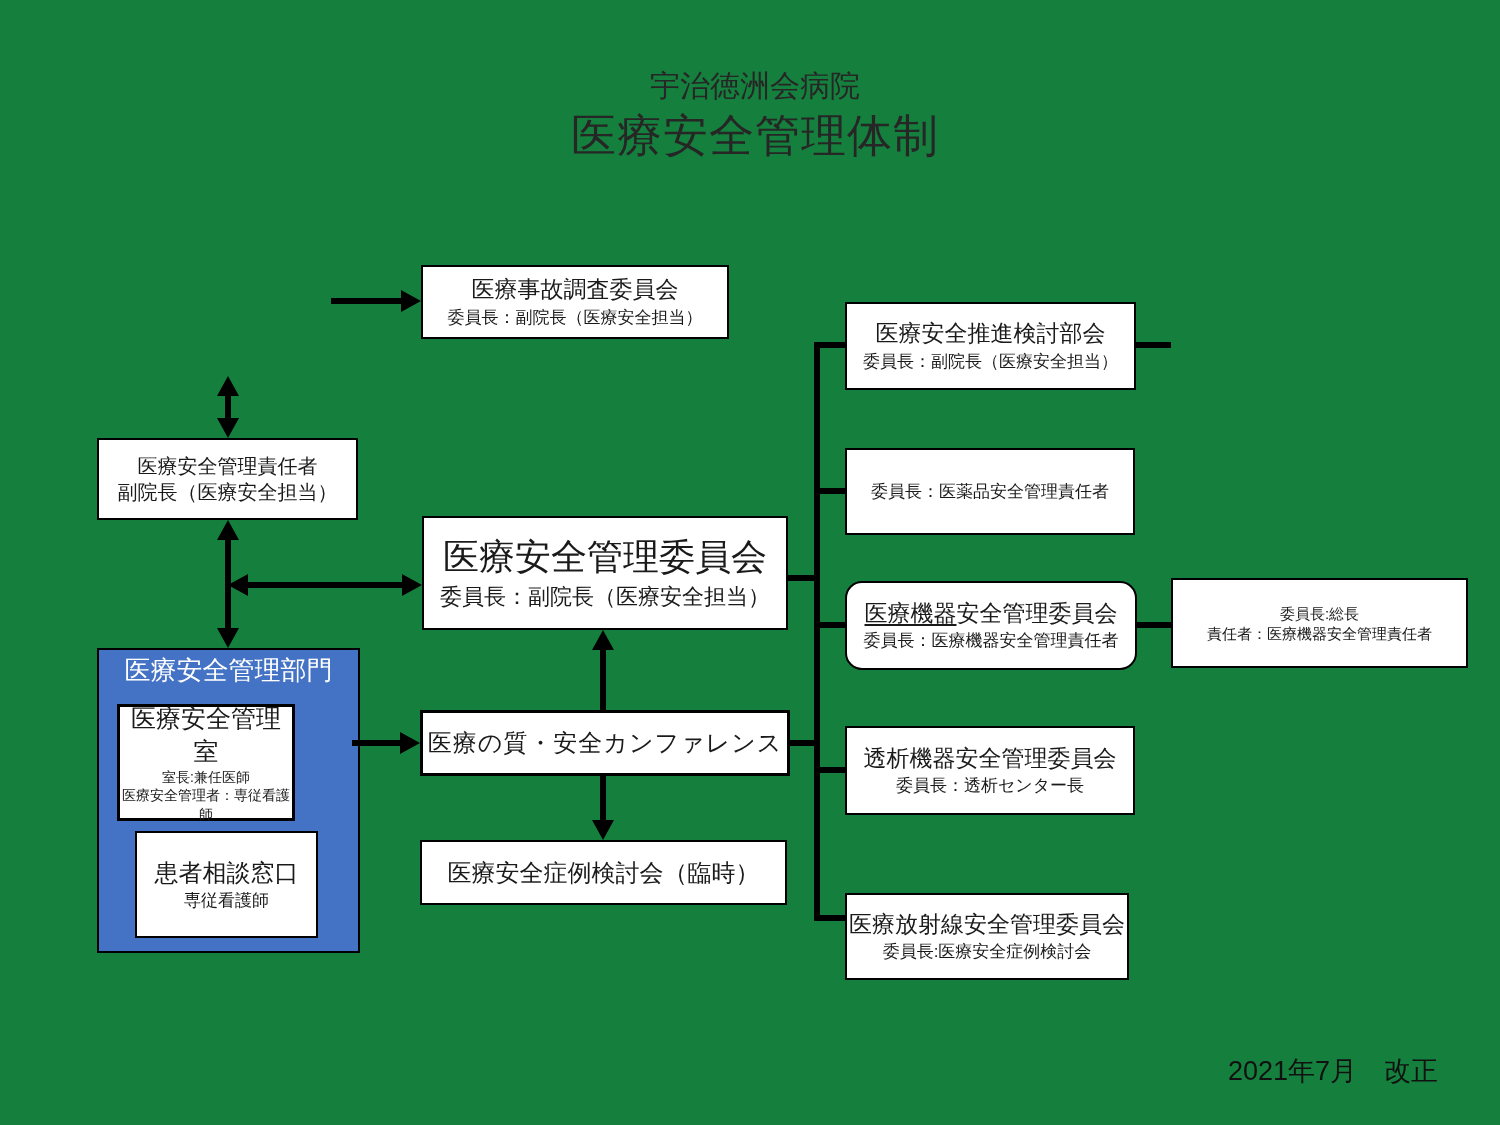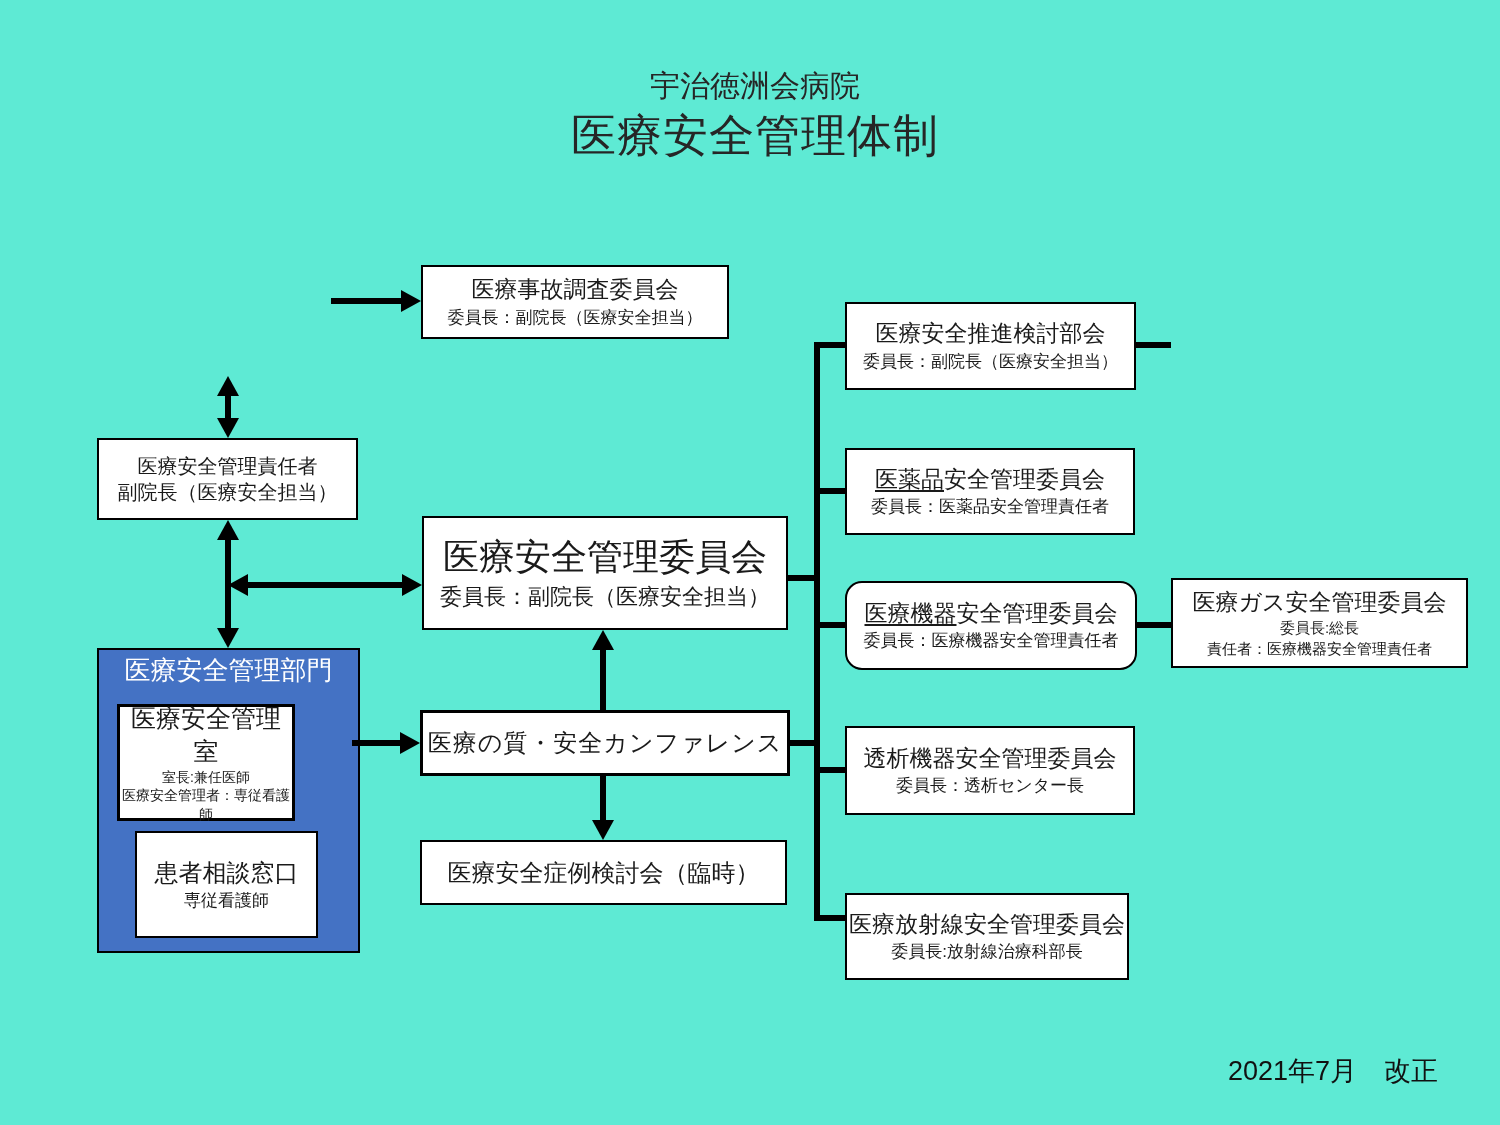--- a/index.html
+++ b/index.html
@@ -1,17 +1,17 @@
 <!DOCTYPE html>
 <html><head>
 <meta charset="utf-8">
 <style>
   html,body{margin:0;padding:0;background:#ffffff;}
   #page{
-    position:relative;width:1500px;height:1125px;background:#5eead4;overflow:hidden;
+    position:relative;width:1500px;height:1125px;background:#15803d;overflow:hidden;
     font-family:"Liberation Sans","DejaVu Sans",sans-serif;color:#1a1a1a;
   }
   .ttl1{position:absolute;left:0;top:66px;width:1510px;text-align:center;font-size:30px;color:#262626;}
   .ttl2{position:absolute;left:0;top:106px;width:1510px;text-align:center;font-size:45px;color:#262626;letter-spacing:1px;}
   .box{
     position:absolute;background:#fff;border:2px solid #000;box-sizing:border-box;
     display:flex;flex-direction:column;align-items:center;justify-content:center;
     text-align:center;line-height:1.3;
   }
   .bt{font-size:23px;}          
@@ -78,43 +78,41 @@
     <div style="font-size:24px;">医療安全症例検討会（臨時）</div>
   </div>
 
   <div class="box" style="left:845px;top:302px;width:291px;height:88px;">
     <div class="bt">医療安全推進検討部会</div>
     <div class="bs">委員長：副院長（医療安全担当）</div>
   </div>
 
 
   <div class="box" style="left:845px;top:448px;width:290px;height:87px;">
-    <div class="bt"><span class="uline">医薬品</span><span>安全管理委員会</span></div>
     <div class="bs">委員長：医薬品安全管理責任者</div>
   </div>
 
   <div class="box" style="left:845px;top:581px;width:292px;height:89px;border-radius:17px;">
     <div class="bt"><span class="uline">医療機器</span><span>安全管理委員会</span></div>
     <div class="bs">委員長：医療機器安全管理責任者</div>
   </div>
 
   <div class="box" style="left:1171px;top:578px;width:297px;height:90px;">
-    <div class="bt">医療ガス安全管理委員会</div>
     <div class="bs2">委員長:総長</div>
     <div class="bs2">責任者：医療機器安全管理責任者</div>
   </div>
 
   <div class="box" style="left:845px;top:726px;width:290px;height:89px;">
     <div class="bt">透析機器安全管理委員会</div>
     <div class="bs">委員長：透析センター長</div>
   </div>
 
   <div class="box" style="left:845px;top:893px;width:284px;height:87px;text-align:center;">
     <div class="bt">医療放射線安全管理委員会</div>
-    <div class="bs">委員長:放射線治療科部長</div>
+    <div class="bs">委員長:医療安全症例検討会</div>
   </div>
 
   <div class="lh" style="left:331px;top:298px;width:72px;"></div>
   <div class="ah ah-r" style="left:401px;top:290px;"></div>
 
   <div class="lv" style="left:225px;top:390px;height:34px;"></div>
   <div class="ah ah-u" style="left:217px;top:376px;"></div>
   <div class="ah ah-d" style="left:217px;top:418px;"></div>
 
   <div class="lv" style="left:225px;top:536px;height:96px;"></div>

